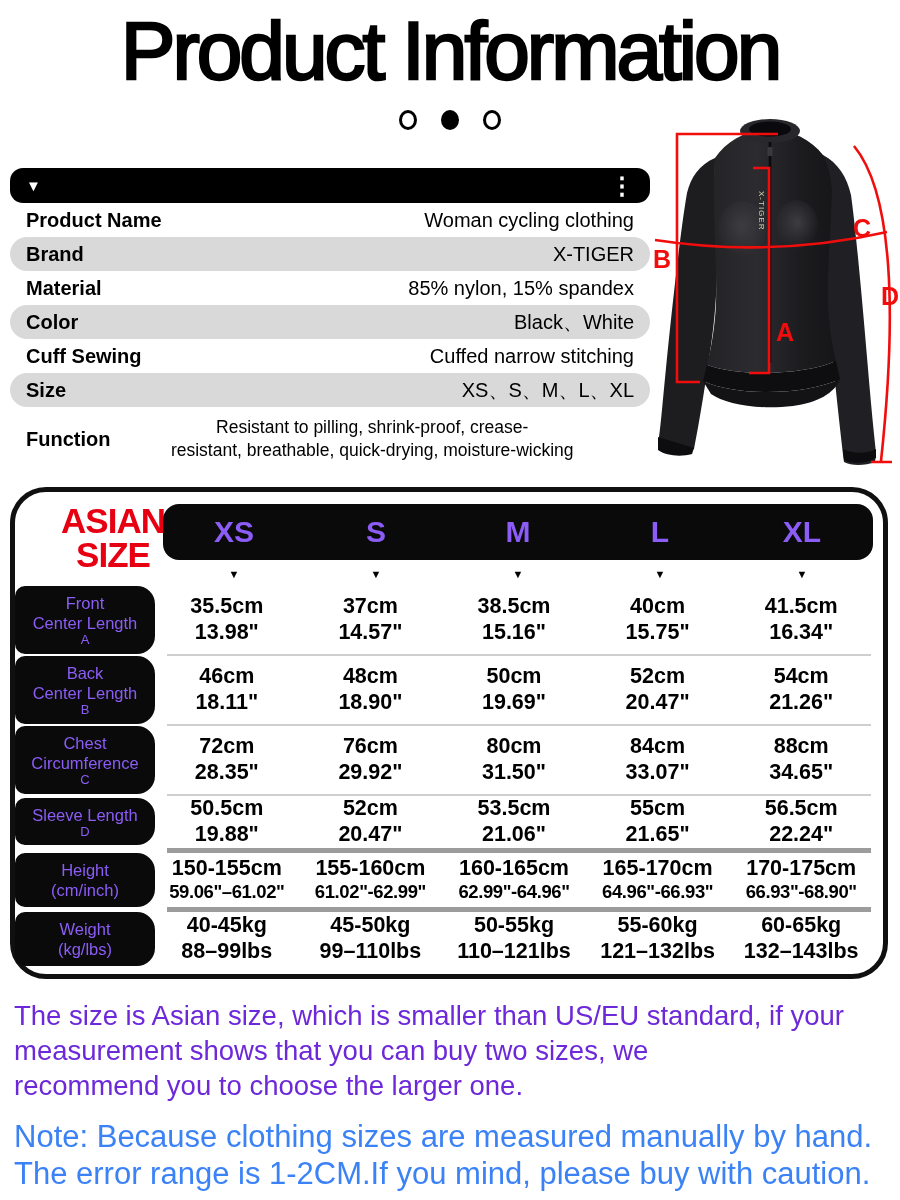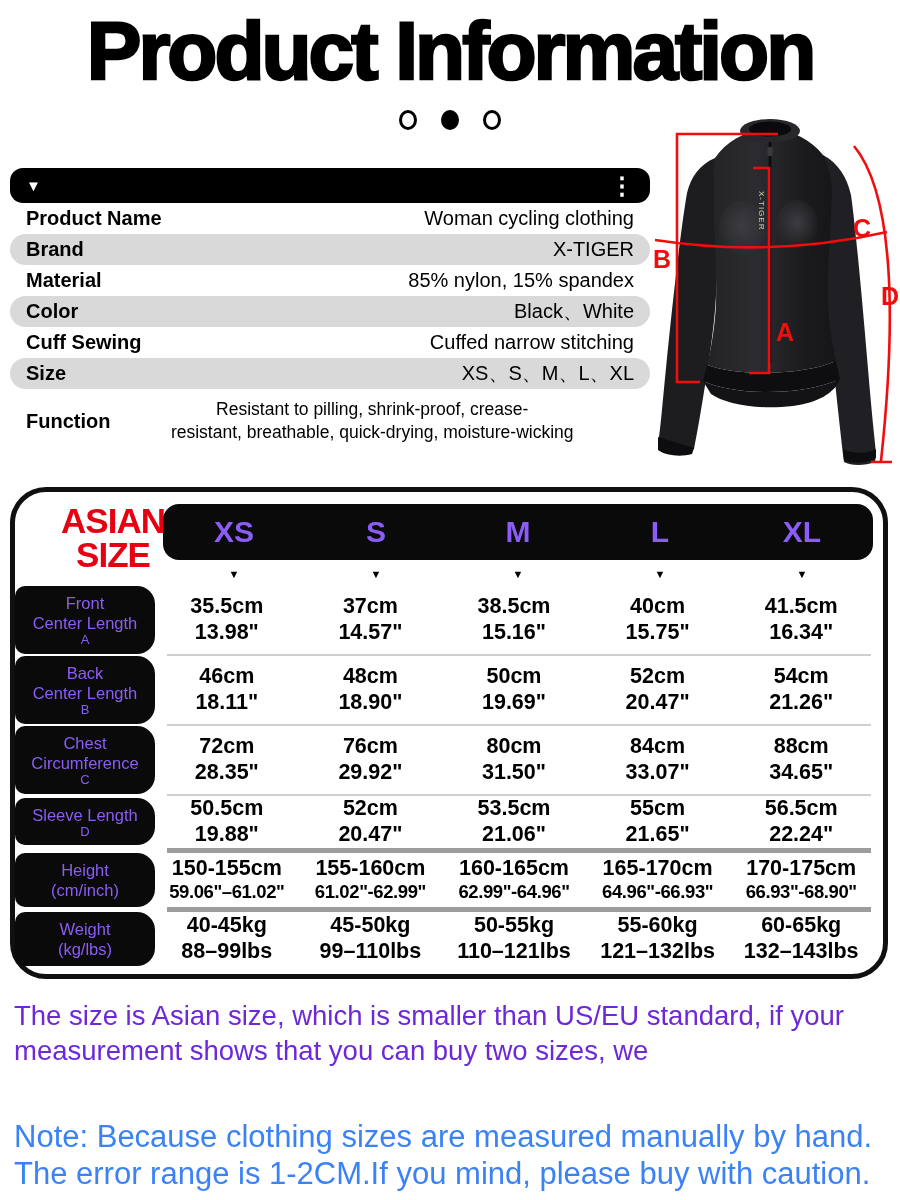--- a/index.html
+++ b/index.html
@@ -5,38 +5,38 @@
   * { margin:0; padding:0; box-sizing:border-box; }
   html,body { background:#fff; }
   .page {
     position:relative; width:900px; height:1200px; background:#fff;
     font-family:"Liberation Sans", sans-serif; color:#000; overflow:hidden;
   }
 
   
   .main-title {
     position:absolute; top:4px; left:0; right:0; text-align:center;
-    font-size:82px; font-weight:bold; letter-spacing:-3px;
+    font-size:82px; font-weight:normal; letter-spacing:-3px;
     -webkit-text-stroke:2.5px #000; white-space:nowrap;
   }
 
   
   .dots { position:absolute; top:110px; left:0; right:0; display:flex; justify-content:center; align-items:center; gap:24px; }
   .dot { width:18px; height:20px; border-radius:50%; border:3.5px solid #000; background:#fff; }
   .dot.filled { background:#000; }
 
   
   .info { position:absolute; left:10px; top:168px; width:640px; }
   .info-bar {
     height:35px; background:#000; border-radius:13px;
     display:flex; align-items:center; justify-content:space-between; padding:0 16px;
   }
   .info-bar .tri { color:#fff; font-size:15px; line-height:1; }
   .info-bar .kebab { color:#fff; font-size:24px; font-weight:bold; line-height:1; }
-  .info-row { display:flex; align-items:center; height:31px; padding:4px 16px; }
+  .info-row { display:flex; align-items:center; height:31px; padding:17px 16px; }
   .info-row.gray { background:#d9d9d9; border-radius:17px; }
   .info-row .lab { font-weight:bold; font-size:20px; white-space:nowrap; }
   .info-row .val { flex:1; text-align:right; font-size:20px; white-space:nowrap; }
   .info-row.func { height:64px; }
   .info-row.func .val { white-space:normal; font-size:17.5px; line-height:1.32;text-align:center; }
 
   
   .figure { position:absolute; left:645px; top:113px; width:255px; height:355px; }
 
   
@@ -384,19 +384,20 @@
             </div>
         </div>
       </div>
 
     </div>
   </div>
 
   <div class="warning">
     <div>The size is Asian size, which is smaller than US/EU standard, if your</div>
     <div>measurement shows that you can buy two sizes, we</div>
+    <div>recommend you to choose the larger one.</div>
   </div>
   <div class="note">
     <div>Note: Because clothing sizes are measured manually by hand.</div>
     <div>The error range is 1-2CM.If you mind, please buy with caution.</div>
   </div>
 
 </div>
 
 </body></html>

